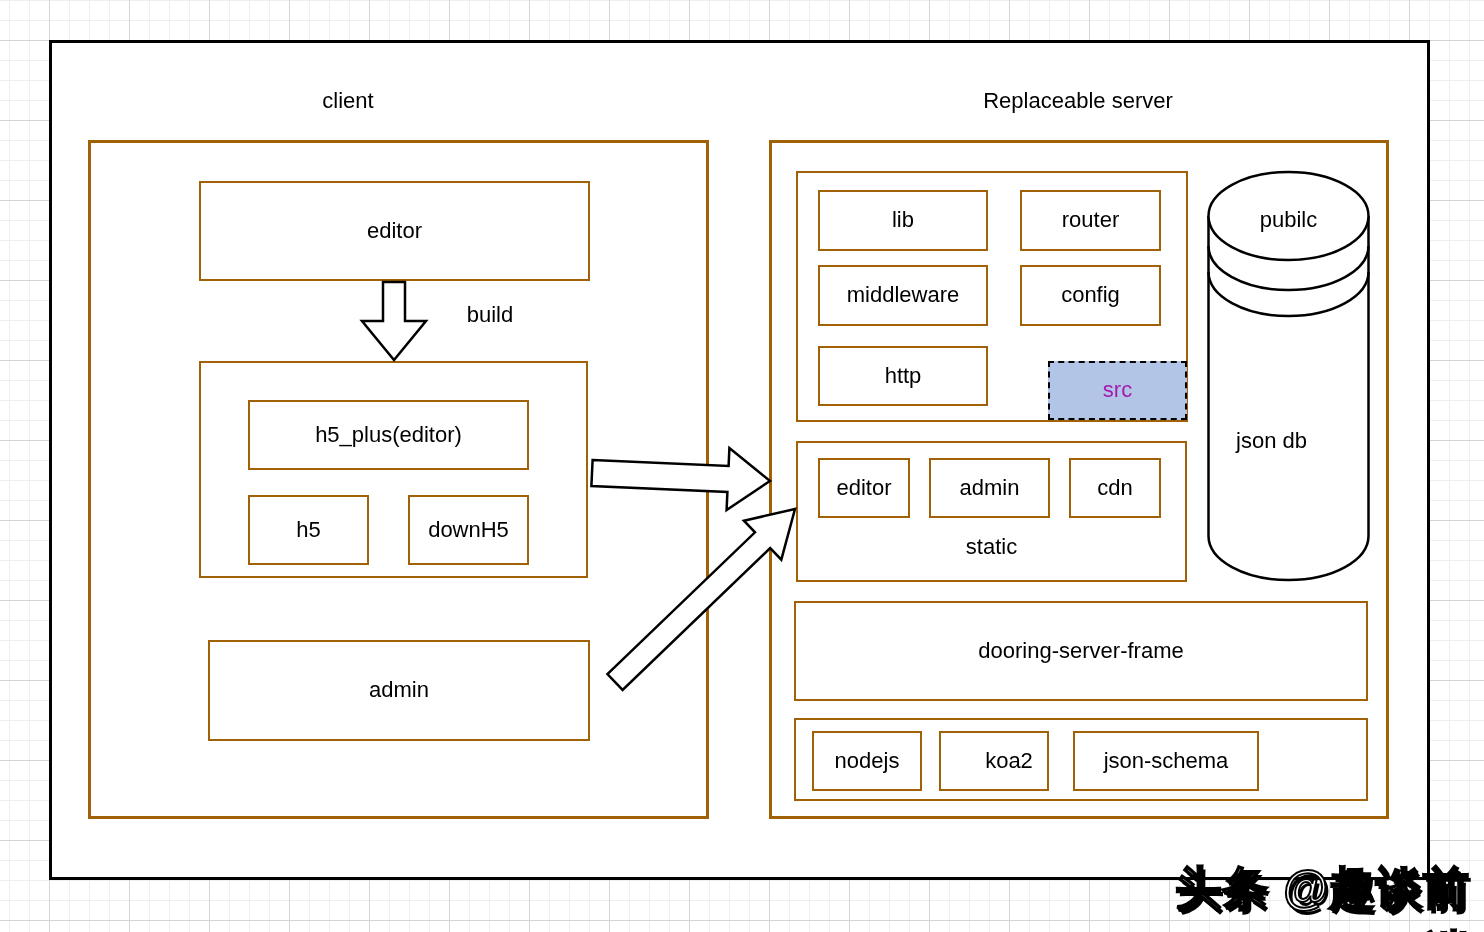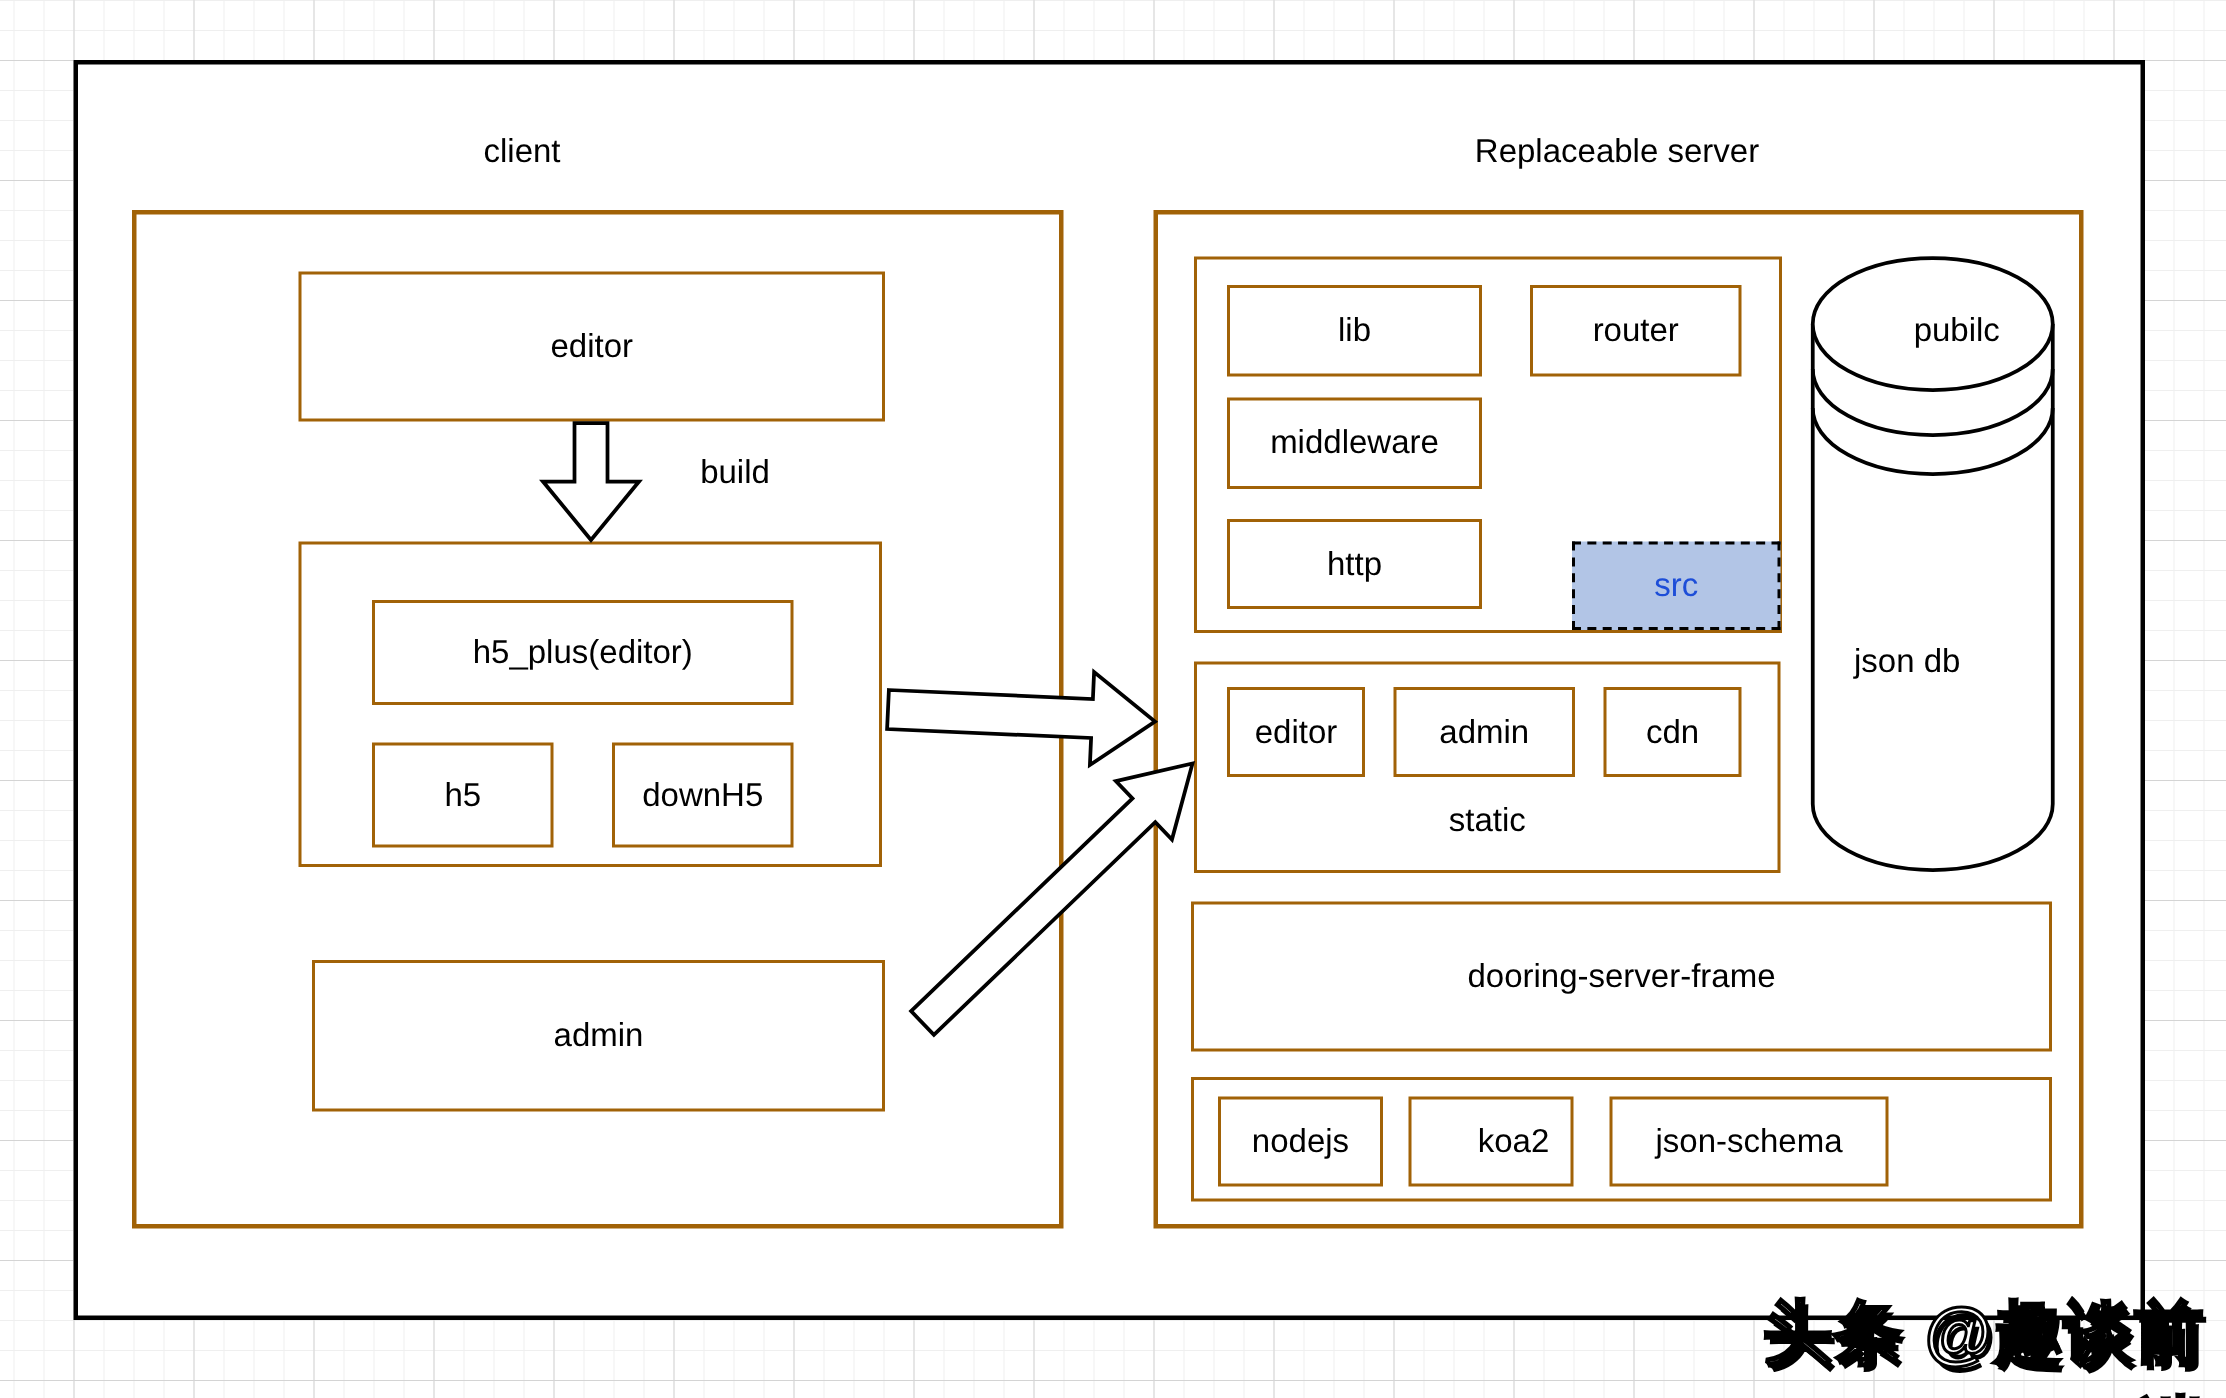--- a/index.html
+++ b/index.html
@@ -111,22 +111,23 @@
   <div class="box cell" style="left:408px; top:495px; width:121px; height:70px;">downH5</div>
 
   <div class="box cell" style="left:208px; top:640px; width:382px; height:101px;">admin</div>
 
   <div class="box section" style="left:769px; top:140px; width:620px; height:679px;"></div>
 
   <div class="box" style="left:796px; top:171px; width:392px; height:251px;"></div>
   <div class="box cell" style="left:818px; top:190px; width:170px; height:61px;">lib</div>
   <div class="box cell" style="left:818px; top:265px; width:170px; height:61px;">middleware</div>
   <div class="box cell" style="left:1020px; top:190px; width:141px; height:61px;">router</div>
+  <div class="box cell" style="left:1020px; top:265px; width:141px; height:61px;">config</div>
   <div class="box cell" style="left:818px; top:346px; width:170px; height:60px;">http</div>
-  <div class="box cell src-box" style="left: 1048px; top: 361px; width: 139px; height: 59px; background-color: rgb(178, 197, 230); color: #1d4ed8;">src</div>
+  <div class="box cell src-box" style="left: 1048px; top: 361px; width: 139px; height: 59px; background-color: rgb(178, 197, 230); color: #a21caf;">src</div>
 
   <div class="box" style="left:796px; top:441px; width:391px; height:141px;"></div>
   <div class="box cell" style="left:818px; top:458px; width:92px; height:60px;">editor</div>
   <div class="box cell" style="left:929px; top:458px; width:121px; height:60px;">admin</div>
   <div class="box cell" style="left:1069px; top:458px; width:92px; height:60px;">cdn</div>
   <div class="lbl" style="left:796px; top:527px; width:391px; height:40px;">static</div>
 
   <div class="box cell" style="left:794px; top:601px; width:574px; height:100px;">dooring-server-frame</div>
 
   <div class="box" style="left:794px; top:718px; width:574px; height:83px;"></div>
@@ -143,18 +144,18 @@
     <polygon points="592.6,460 728.6,466 729.4,448 770,481 726.6,510 727.4,492 591.4,486" fill="#ffffff" stroke="#000000" stroke-width="2.5"></polygon>
 
     <g>
       <path d="M1208.5,216 L1208.5,536 A80,44 0 0 0 1368.5,536 L1368.5,216" fill="#ffffff" stroke="#000000" stroke-width="2.5"></path>
       <ellipse cx="1288.5" cy="216" rx="80" ry="44" fill="#ffffff" stroke="#000000" stroke-width="2.5"></ellipse>
       <path d="M1208.5,246 A80,44 0 0 0 1368.5,246" fill="none" stroke="#000000" stroke-width="2.5"></path>
       <path d="M1208.5,272 A80,44 0 0 0 1368.5,272" fill="none" stroke="#000000" stroke-width="2.5"></path>
     </g>
   </svg>
 
-  <div class="lbl" style="left:1208px; top:202px; width:161px; height:36px;padding-left:16px;">pubilc</div>
+  <div class="lbl" style="left:1208px; top:202px; width:161px; height:36px;">pubilc</div>
   <div class="lbl" style="left:1191px; top:423px; width:161px; height:36px;text-align:center;">json db</div>
 
   <div class="watermark">头条 @趣谈前端</div>
 
 </div>
 
 </body></html>

